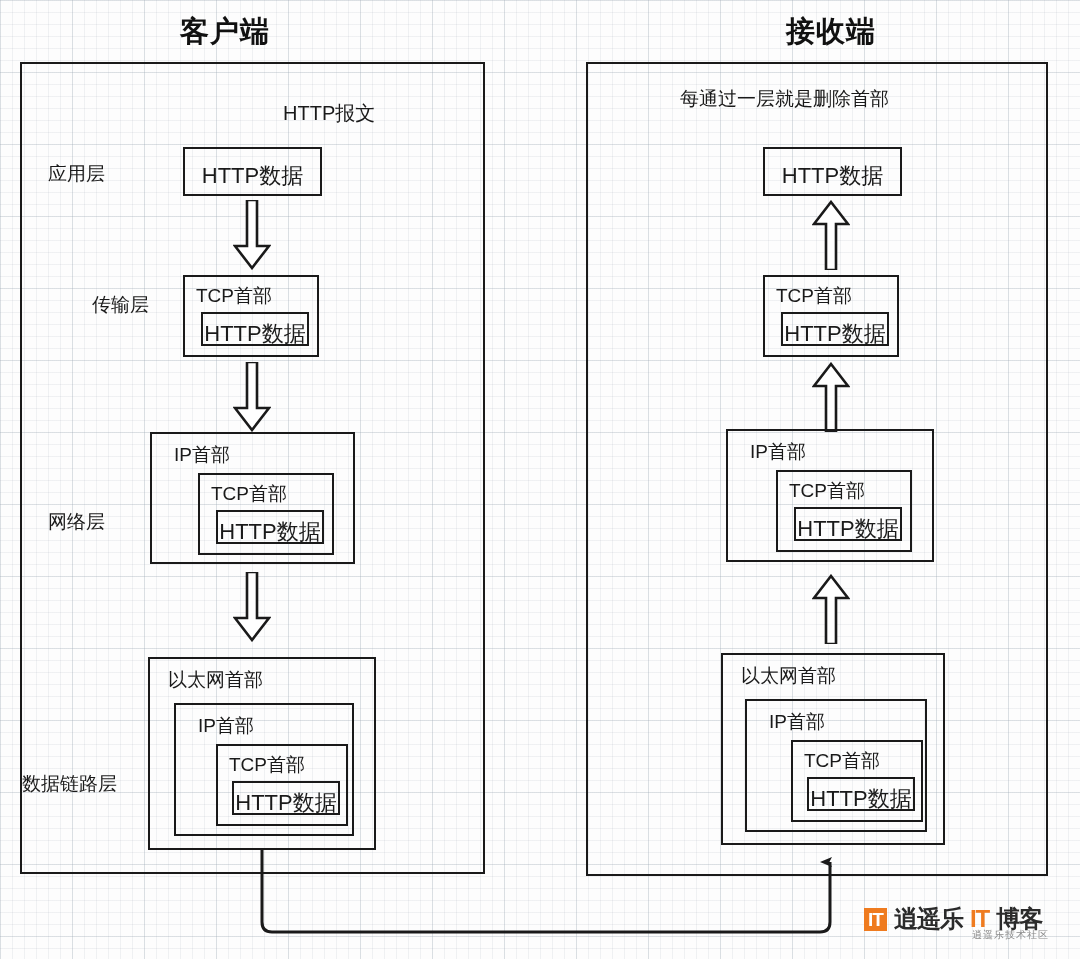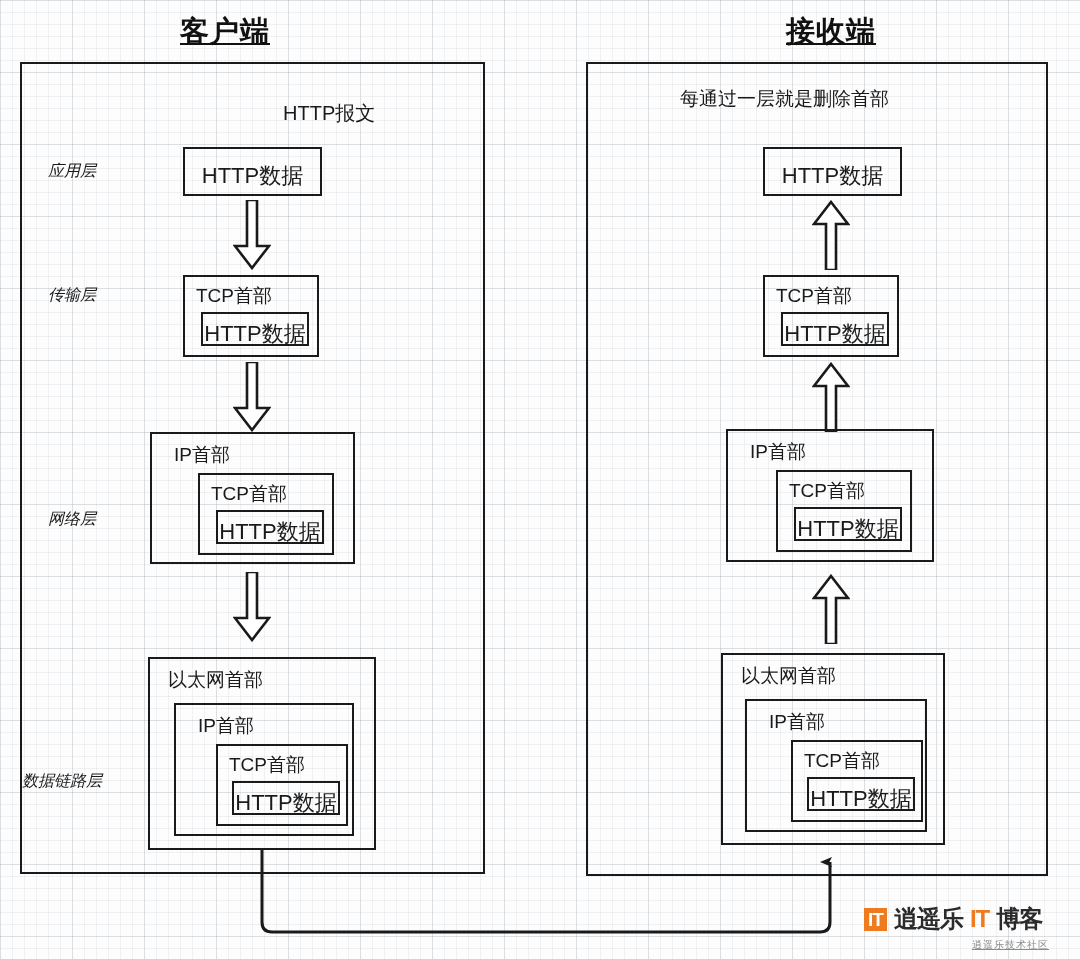--- a/index.html
+++ b/index.html
@@ -23,21 +23,20 @@
   }
 
   
   .side-title {
     position: absolute;
     font-size: 29px;
     font-weight: bold;
     color: #111;
     letter-spacing: 1px;
     white-space: nowrap;
-    text-decoration: underline;
   }
   #title-client { left: 180px; top: 12px; }
   #title-server { left: 786px; top: 12px; }
 
   
   .panel {
     position: absolute;
     border: 2.5px solid #1a1a1a;
     background: transparent;
   }
@@ -57,27 +56,26 @@
     position: absolute;
     font-size: 20px;
     color: #1a1a1a;
     white-space: nowrap;
   }
   #caption-http-message { left: 283px; top: 100px; }
 
   
   .layer-label {
     position: absolute;
-    font-size: 16px;
-    color: #1a1a1a;
-    white-space: nowrap;
-    font-style: italic;
+    font-size: 19px;
+    color: #1a1a1a;
+    white-space: nowrap;
   }
   #label-app       { left: 48px; top: 161px; }
-  #label-transport { left: 48px; top: 285px; }
+  #label-transport { left: 48px; top: 292px; padding-left: 44px; }
   #label-network   { left: 48px; top: 509px; }
   #label-link      { left: 22px; top: 771px; }
 
   
   .box {
     position: absolute;
     border: 2px solid #1a1a1a;
     background: transparent;
     box-sizing: border-box;
   }
@@ -137,26 +135,25 @@
   #wm-tail {
     font-size: 24px;
     font-weight: bold;
     color: #2b2b2b;
     letter-spacing: -1px;
     line-height: 25px;
   }
   #wm-sub {
     position: absolute;
     left: 108px;
-    top: 32px;
+    top: 22px;
     font-size: 10px;
     color: #8a8a8a;
     letter-spacing: 1px;
     white-space: nowrap;
-    text-decoration: underline;
   }
 </style>
 </head>
 <body>
 
 <div id="canvas">
 
   <div class="side-title" id="title-client">客户端</div>
   <div class="side-title" id="title-server">接收端</div>
 

